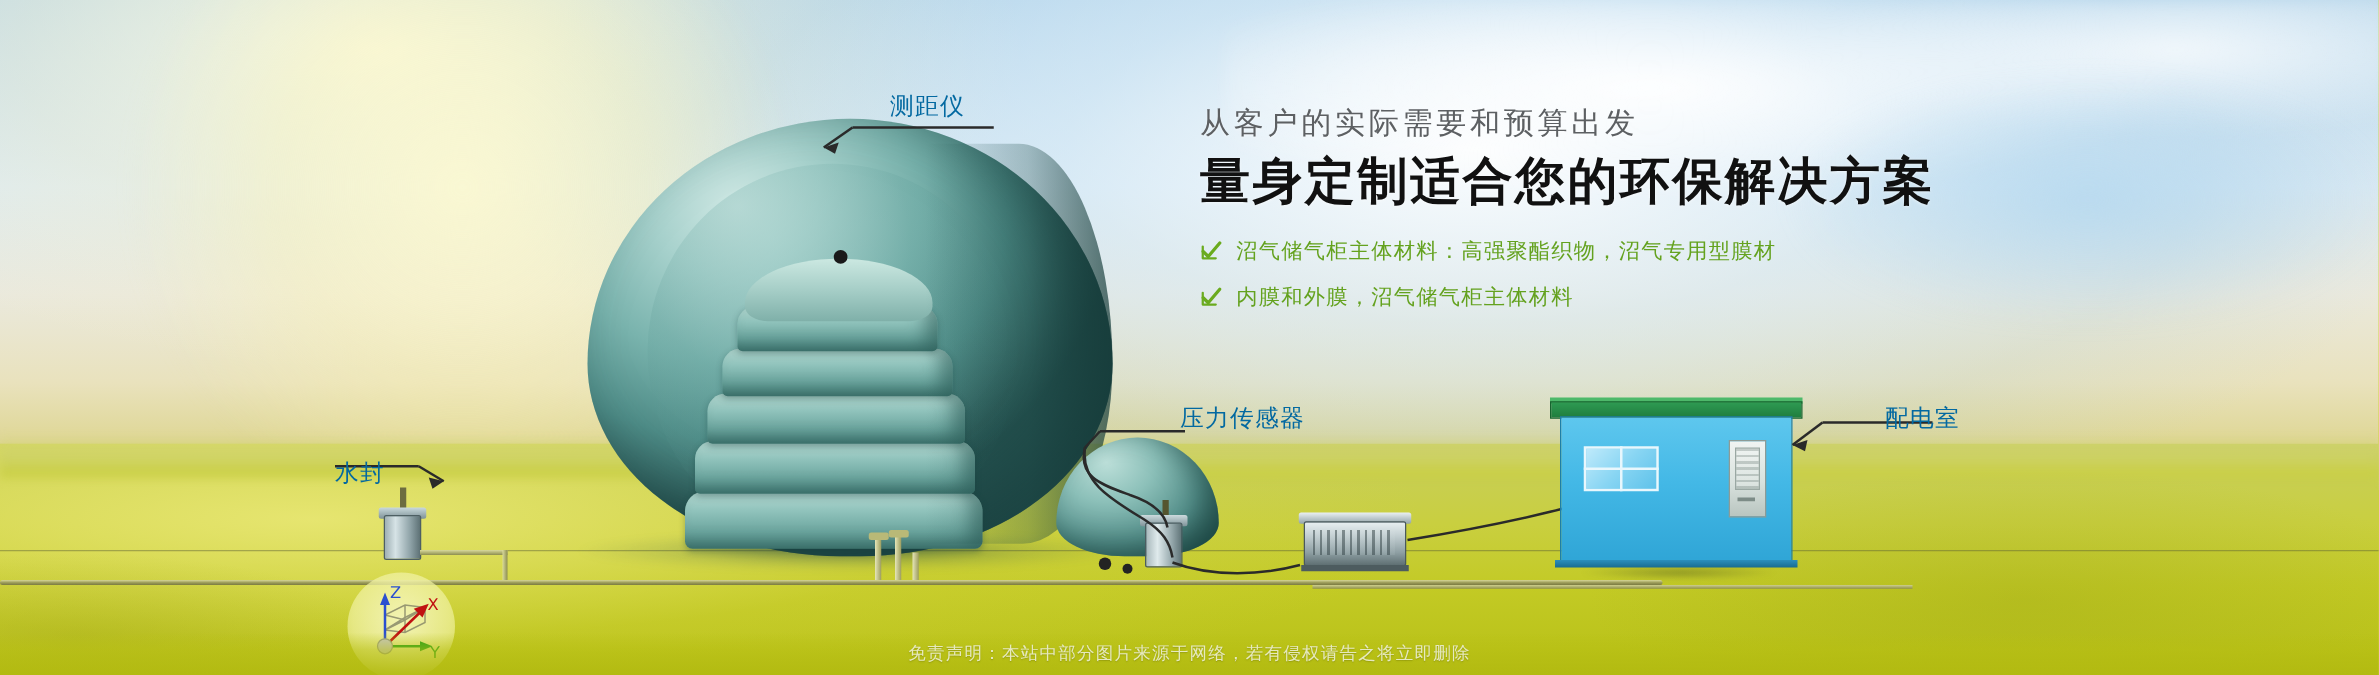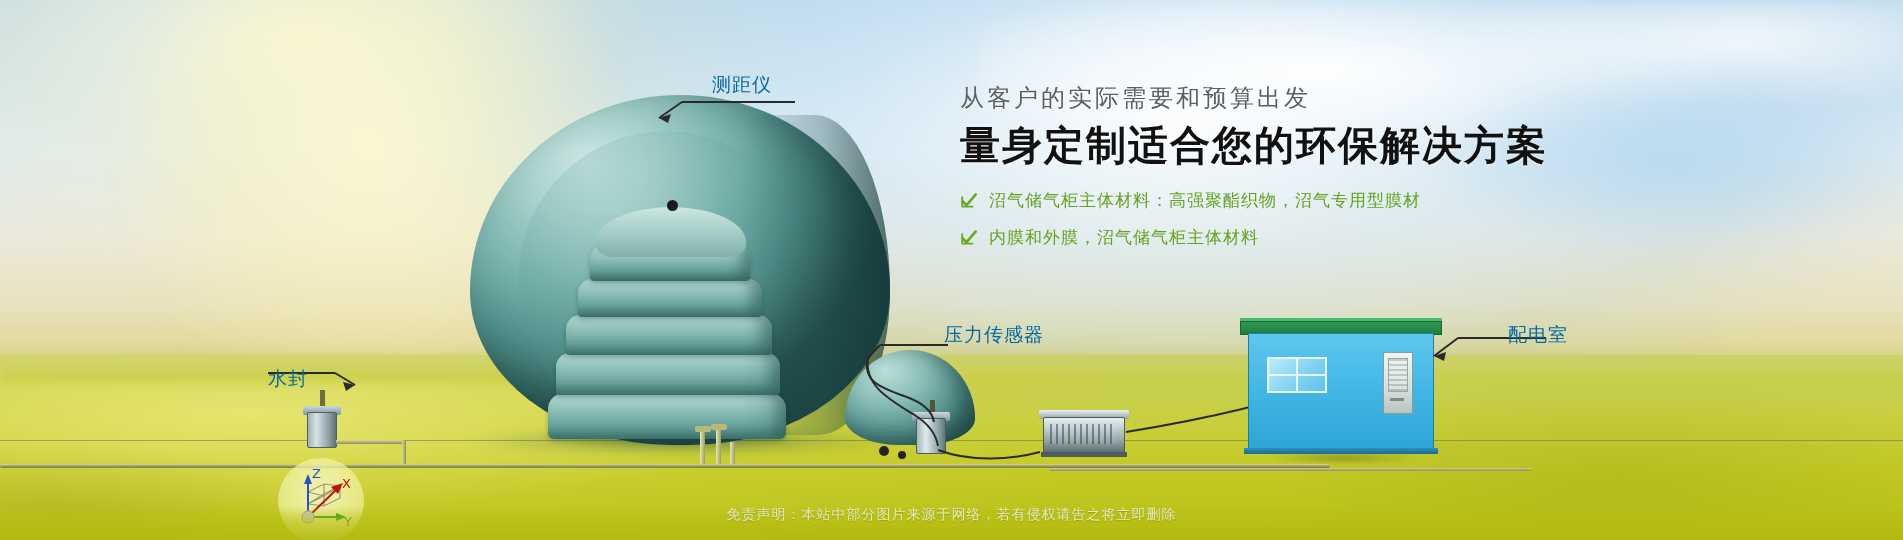--- a/index.html
+++ b/index.html
@@ -256,21 +256,21 @@
   .bullet-text {
     font-size: 17px; color: #64a21f; letter-spacing: 1px;
     font-family: "DejaVu Sans", "Liberation Sans", sans-serif;
     white-space: nowrap;
   }
 
   
   .footer-bar {
     position: absolute; left: 0; bottom: 0; width: 1903px; height: 34px;
     background: linear-gradient(to bottom, rgba(186,194,20,0.0) 0%, rgba(183,191,18,0.55) 40%, rgba(178,186,16,0.9) 100%);
-    display: flex; align-items: flex-start; justify-content: center;
+    display: flex; align-items: center; justify-content: center;
   }
   .footer-text {
     font-size: 14px; color: #e6e9bf; letter-spacing: 1px;
     font-family: "DejaVu Sans", "Liberation Sans", sans-serif;
     text-shadow: 0 1px 1px rgba(120,125,10,0.5);
   }
 </style>
 </head>
 <body>
 

